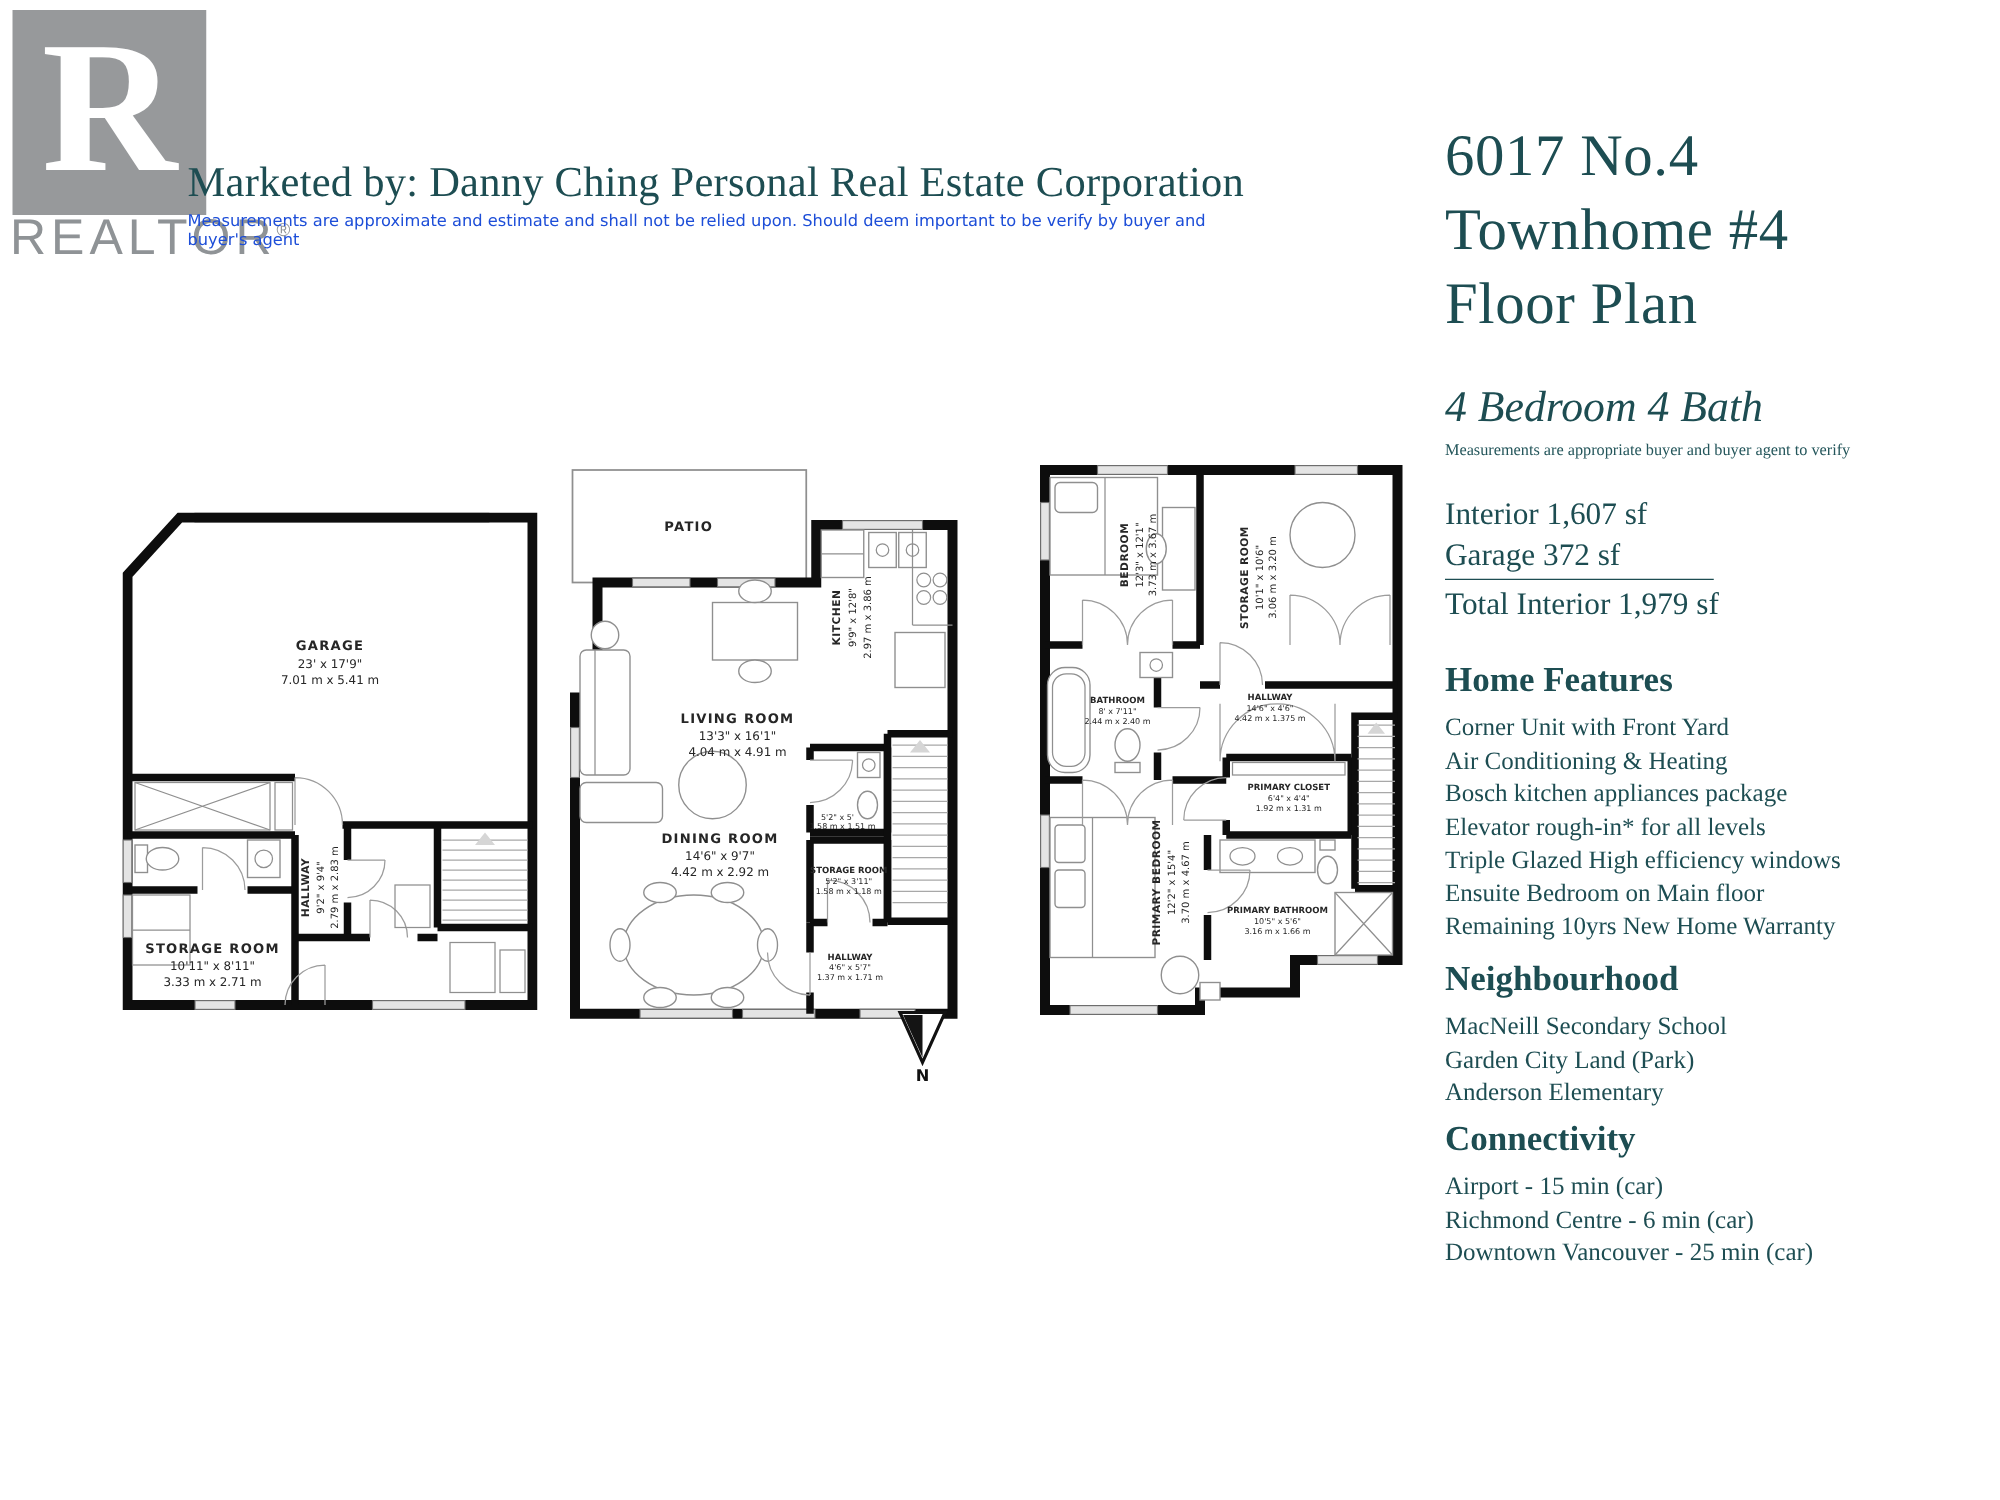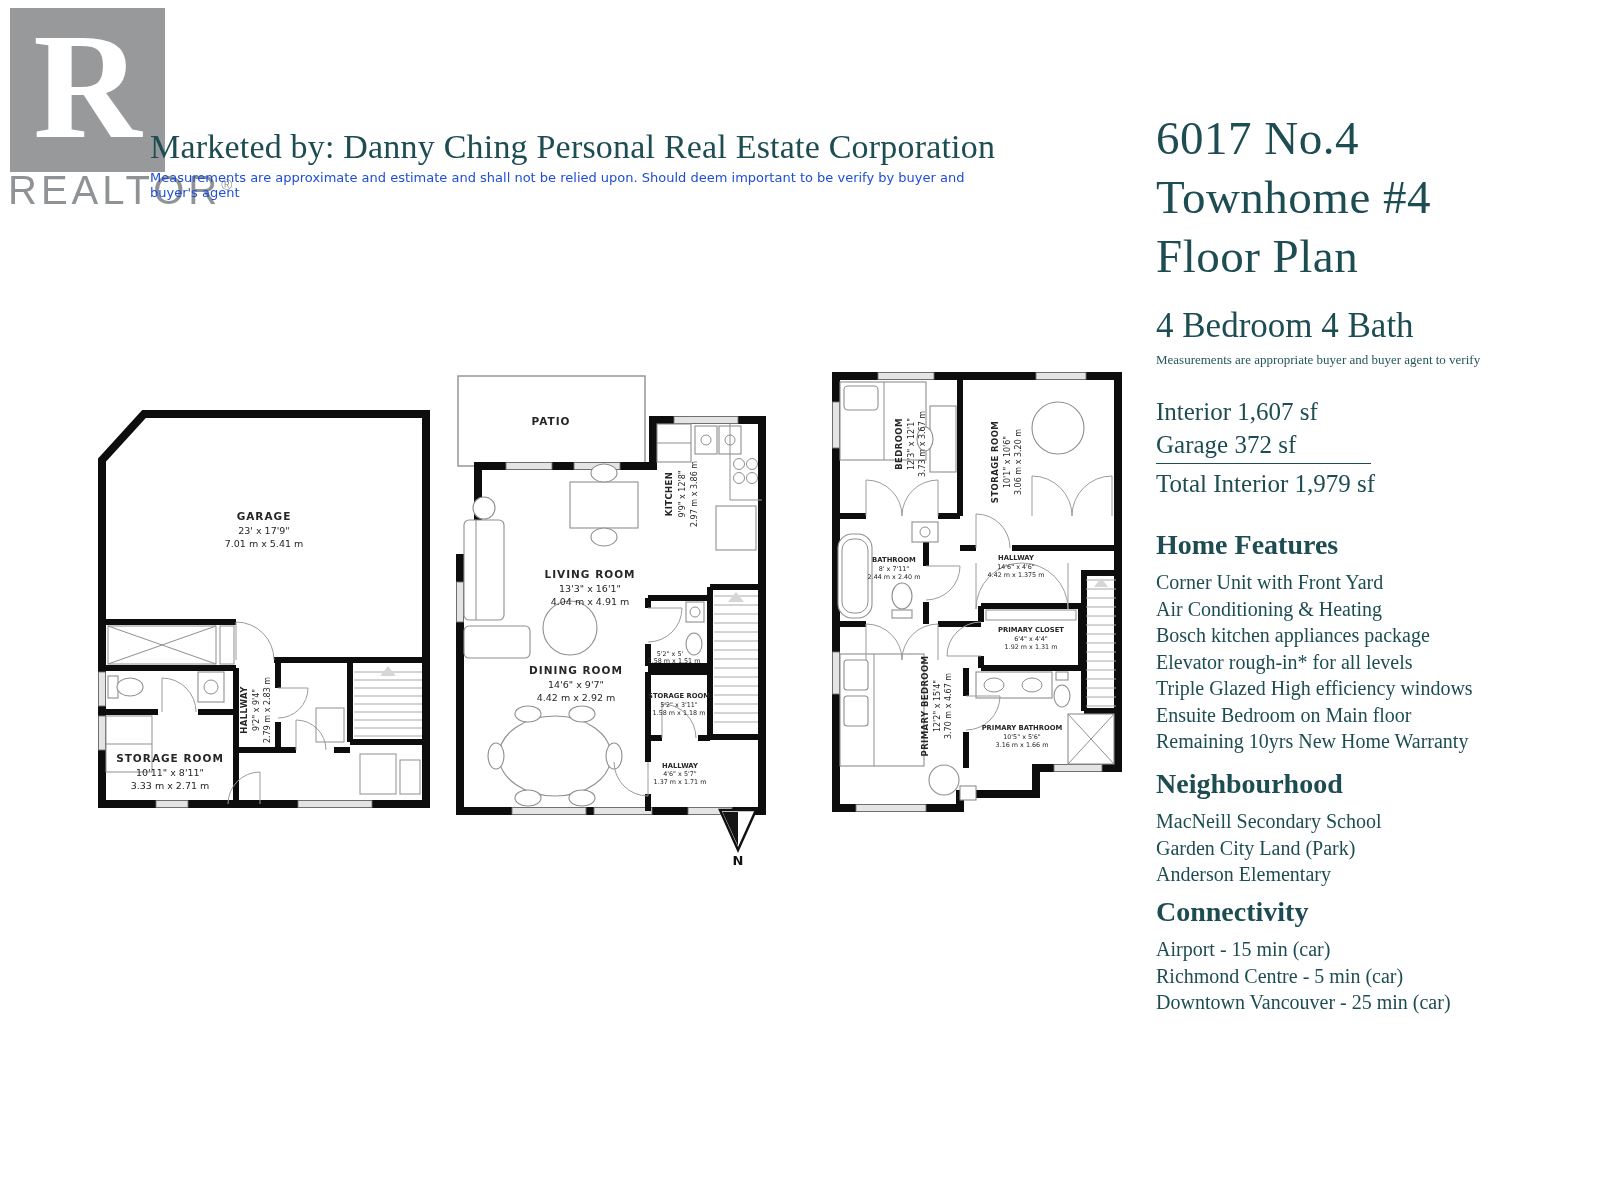--- a/index.html
+++ b/index.html
@@ -9,22 +9,22 @@
   
   .logo-block{left:10px;top:8px;width:155px;height:164px;background:#97999b;display:flex;align-items:center;justify-content:center;}
   .logo-r{font-family:"Liberation Serif",serif;font-size:150px;font-weight:700;color:#ffffff;line-height:1;transform:translateY(-4px);}
   .logo-word{left:8px;top:168px;font-family:"Liberation Sans",sans-serif;font-size:40px;letter-spacing:4px;color:#8f9396;font-weight:400;}
   .logo-word sup{font-size:15px;letter-spacing:0;}
   .marketed{left:150px;top:128px;width:900px;font-size:34px;font-weight:500;color:#1d4d52;letter-spacing:0.2px;}
   .disclaimer{left:150px;top:170px;width:820px;font-family:"DejaVu Sans",sans-serif;font-size:13px;color:#1d4ed8;font-weight:500;}
 
   
   .rp{left:1156px;width:440px;color:#1d4d52;}
-  .title{top:109px;font-size:47px;line-height:1.26;letter-spacing:0.5px;}
-  .subtitle{top:306px;font-size:35px;}
+  .title{top:96px;font-size:47px;line-height:1.26;letter-spacing:0.5px;}
+  .subtitle{top:306px;font-size:35px;font-style:italic;}
   .note{top:352px;font-size:13px;color:#24565b;}
   .areas{top:395px;font-size:25px;line-height:33px;}
   .areas .rule{width:215px;border-bottom:1.6px solid #1d4d52;margin:2px 0 3px 0;}
   .sect-h{font-size:28px;font-weight:600;margin-bottom:8px;}
   .sect li, .sect .it{font-size:20px;line-height:26.5px;}
   .features{top:508px;margin-top:21px;}
   .hood{top:768px;}
   .conn{top:896px;}
 
   
@@ -84,21 +84,21 @@
 <div class="abs rp sect hood">
   <div class="sect-h">Neighbourhood</div>
   <div class="it">MacNeill Secondary School</div>
   <div class="it">Garden City Land (Park)</div>
   <div class="it">Anderson Elementary</div>
 </div>
 
 <div class="abs rp sect conn">
   <div class="sect-h">Connectivity</div>
   <div class="it">Airport - 15 min (car)</div>
-  <div class="it">Richmond Centre - 5 min (car)</div>
+  <div class="it">Richmond Centre - 6 min (car)</div>
   <div class="it">Downtown Vancouver - 25 min (car)</div>
 </div>
 
 <svg class="abs" style="left:98px;top:410px;" width="332" height="398" viewBox="0 0 332 398">
   <rect class="win" x="58" y="0.5" width="235" height="7"></rect>
   <path class="w" d="M46 4 H328 V394 H4 V50 Z"></path>
 
   <g>
     <path class="w2" d="M4 212 H138"></path>
     <path class="w2" d="M176 250 H328"></path>

